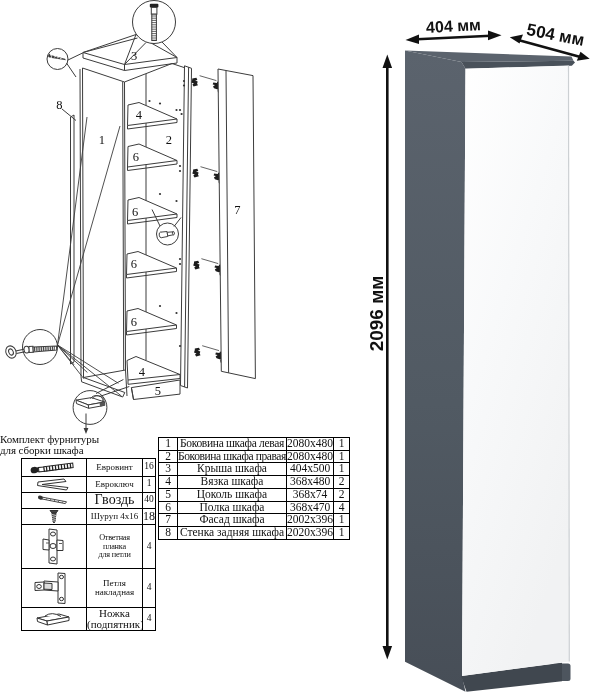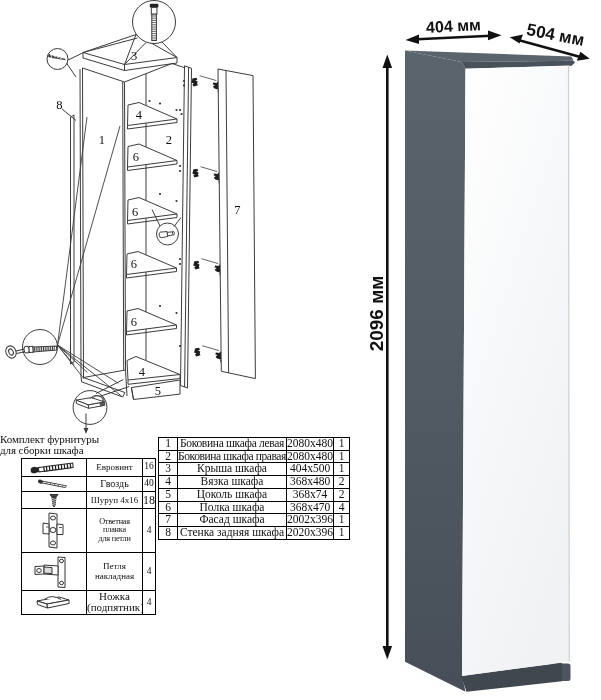--- a/index.html
+++ b/index.html
@@ -289,32 +289,43 @@
                 <path d="M17,5.7 l29,-0.6 l0,4.4 l-29,0.8 z" fill="#fff" stroke="#222" stroke-width="1"></path>
                 <path d="M19.5,5.7 v4.9 M22.5,5.6 v4.9 M25.5,5.6 v4.9 M28.5,5.5 v4.9 M31.5,5.4 v4.9 M34.5,5.4 v4.8 M37.5,5.3 v4.8 M40.5,5.3 v4.7 M43.5,5.2 v4.7" stroke="#222" stroke-width="1.3"></path>
               </g>
             </svg>
           </td>
           <td style="width:55px;font-size:9px">Евровинт</td>
           <td style="width:12px;font-size:9.5px">16</td>
         </tr>
 
 
+<tr style="height:16.3px">
+          <td>
+            <svg width="40" height="14" viewBox="0 0 40 14">
+              <g stroke="#333" fill="#fff">
+                <path d="M4,5 l26,-3 l2,2.5 l-24,3 l26,3 l-1.5,2.5 l-29,-4.5 z"></path>
+              </g>
+            </svg>
+          </td>
+          <td style="font-size:9px">Евроключ</td>
+          <td style="font-size:9.5px">1</td>
+        </tr>
 
 <tr style="height:15.9px">
           <td>
             <svg width="38" height="12" viewBox="0 0 38 12">
               <g>
                 <ellipse cx="5.5" cy="3.6" rx="2.6" ry="2" fill="#333" transform="rotate(18 5.5 3.6)"></ellipse>
                 <path d="M7.5,3.2 l24,4.6 l-1.2,1.8 l-23.2,-4.6 z" fill="#fff" stroke="#333" stroke-width="0.9"></path>
                 <path d="M12,4.2 l-1,1.6 M16,5 l-1,1.6 M20,5.8 l-1,1.6 M24,6.6 l-1,1.6 M28,7.4 l-1,1.5" stroke="#333" stroke-width="0.7"></path>
               </g>
             </svg>
           </td>
-          <td style="font-size:10px">Гвоздь</td>
+          <td style="font-size:14px">Гвоздь</td>
           <td style="font-size:9.5px">40</td>
         </tr>
 
 <tr style="height:16.8px">
           <td>
             <svg width="12" height="15" viewBox="0 0 12 15">
               <g stroke="#333" fill="#444">
                 <path d="M2,1.5 h8 l-2,2.5 h-4 z"></path>
                 <path d="M4,4 h4 l-1,8.5 l-1,1.5 l-1,-1.5 z"></path>
                 <path d="M4,5.5 l4,1 M4,7.5 l4,1 M4,9.5 l3.6,1 M4.3,11.5 l3,0.8" stroke-width="0.7" stroke="#fff" fill="none"></path>

